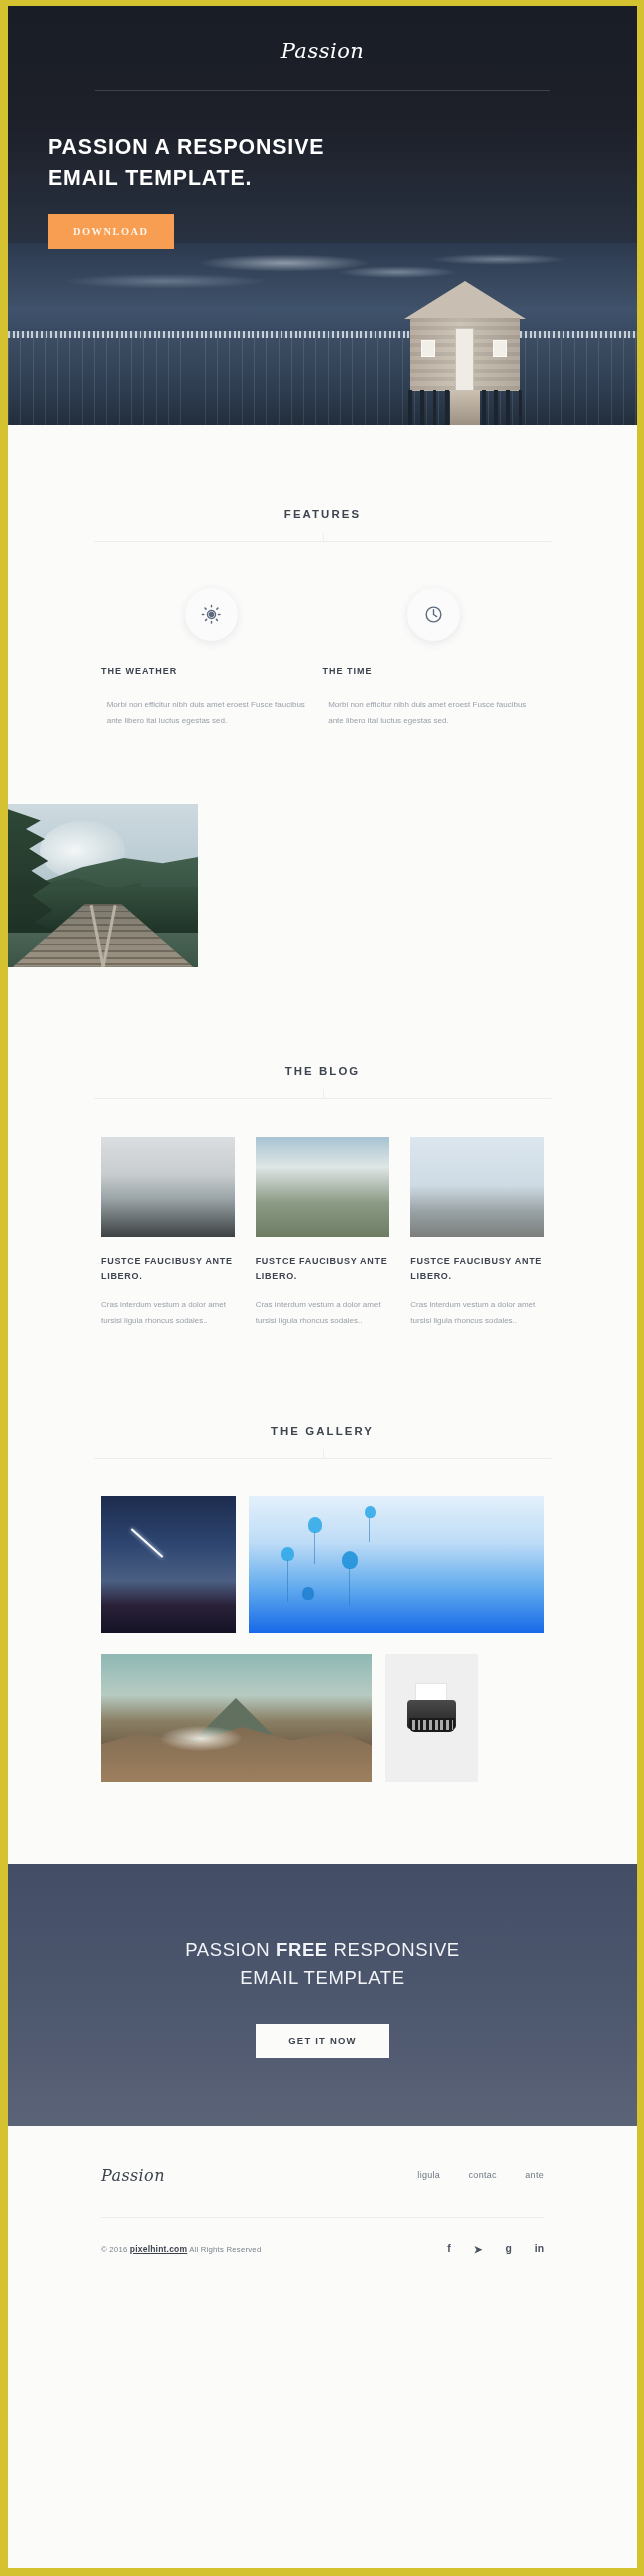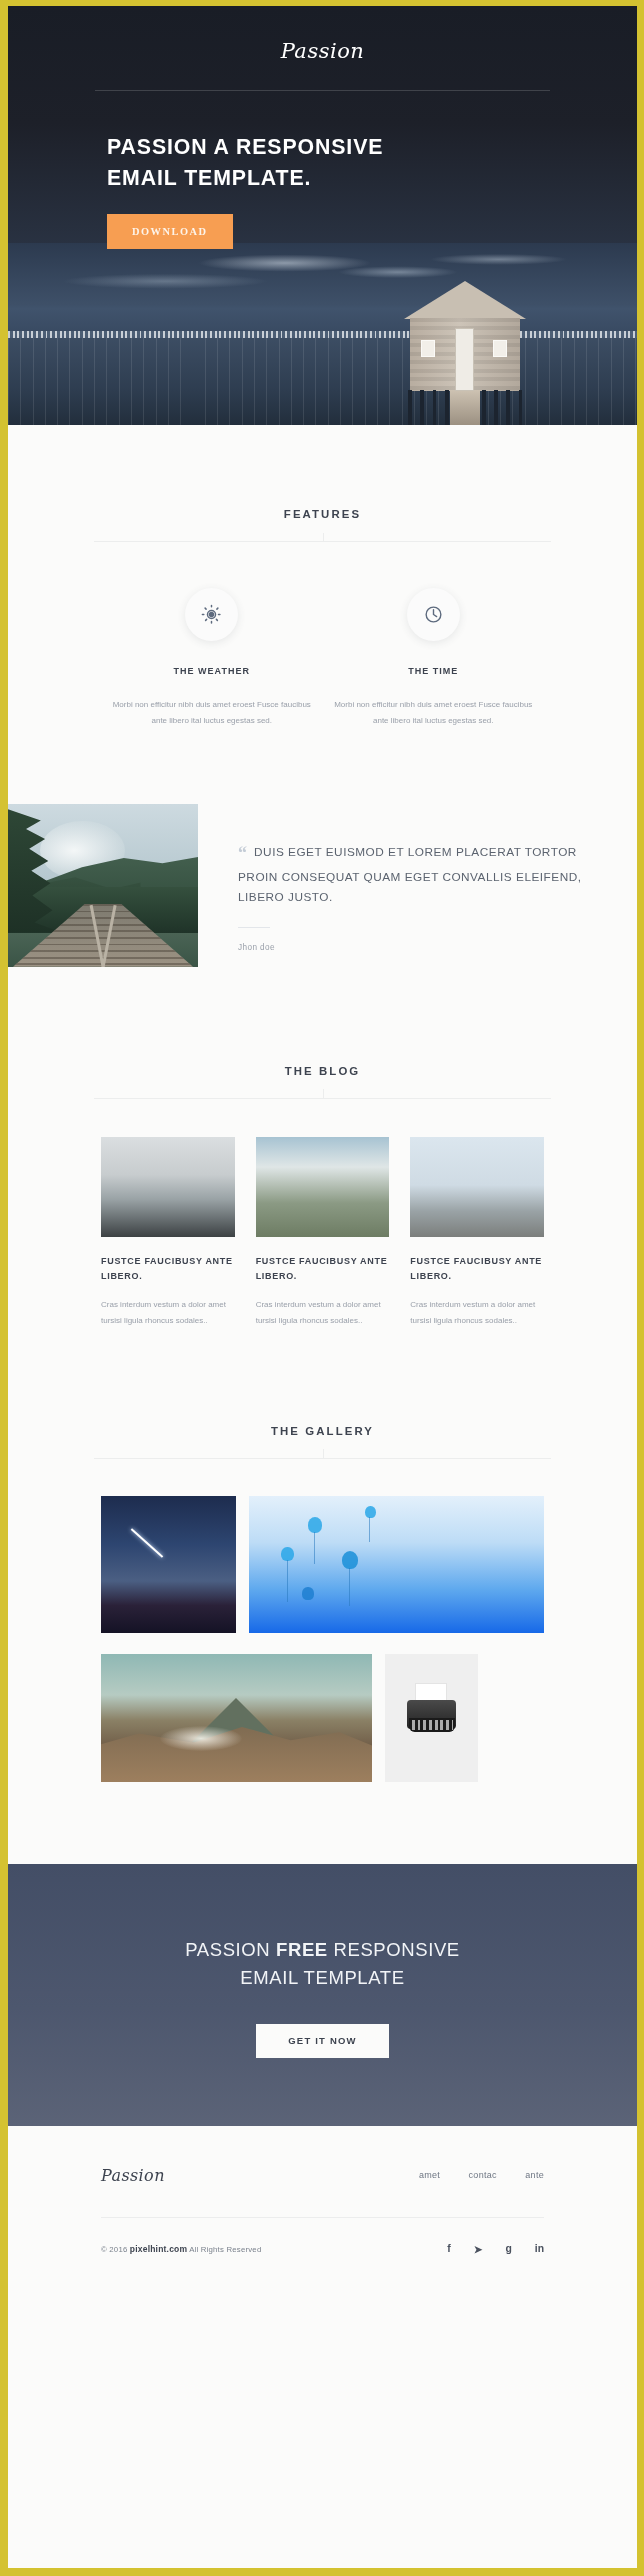--- a/index.html
+++ b/index.html
@@ -42,21 +42,21 @@
     z-index:5;
   }
   .hero-rule {
     width:455px;
     height:0.9px;
     background:rgba(255,255,255,0.16);
     margin:26.5px auto 0;
     position:relative;
     z-index:5;
   }
-  .hero-copy { padding:42px 0 0 99px; position:relative; z-index:5; }
+  .hero-copy { padding:42px 0 0 40px; position:relative; z-index:5; }
   .hero-title {
     color:#ffffff;
     font-size:21.3px;
     font-weight:bold;
     letter-spacing:0.9px;
     line-height:1.42;
     text-transform:uppercase;
   }
   .btn-download {
     display:inline-block;
@@ -155,21 +155,21 @@
     position:relative;
   }
   .section-rule:after{
     content:""; position:absolute; left:50%; top:-8.5px;
     width:0.9px; height:9.5px; background:#eceded;
   }
 
   
   .features { padding-top:59px; }
   .feature-cols { display:flex; padding:46px 93px 0; gap:0; }
-  .feature { flex:1; text-align:center; }
+  .feature { flex:1; }
   .feature-circle {
     width:53px; height:53px; border-radius:50%;
     background:#fbfbfb;
     box-shadow:0 1.9px 8.5px rgba(60,70,85,.11);
     margin:0 auto 25px;
     display:flex; align-items:center; justify-content:center;
   }
   .feature-circle svg { display:block; }
   .feature-name {
     font-size:9px; font-weight:bold; letter-spacing:1px;
@@ -307,21 +307,21 @@
     font-family:"DejaVu Serif", serif; font-style:italic;
     font-size:16px; color:#3d434f; letter-spacing:0.4px;
   }
   .footer-links { display:flex; gap:28.4px; }
   .footer-link { font-size:9px; color:#6e7683; letter-spacing:0.3px; cursor:pointer; }
   .footer-rule { height:0.9px; background:#eceded; margin:32px 0 0; }
   .footer-bottom {
     display:flex; align-items:center; justify-content:space-between; padding-top:25px;
   }
   .copyright { font-size:7.8px; color:#7b828d; letter-spacing:0.2px; }
-  .copyright b { color:#3d434f; font-size:8.5px; }
+  .copyright b { color:#3d434f; font-size:8.5px;text-decoration:underline; }
   .socials { display:flex; gap:23px; align-items:center; }
   .social { font-size:10.4px; color:#4a515e; cursor:pointer; font-weight:bold; }
 </style>
 </head>
 <body>
 
 <div class="frame">
 
   <div class="hero">
     <div class="brand-script">Passion</div>
@@ -385,25 +385,20 @@
     <div class="quote-photo">
       <div class="qp-sky"></div>
       <div class="qp-smoke"></div>
       <div class="qp-ridge"></div>
       <div class="qp-ridge2"></div>
       <div class="qp-forest"></div>
       <div class="qp-trees"></div>
       <div class="qp-track"></div>
       <div class="qp-rail l"></div>
       <div class="qp-rail r"></div>
-    </div>
-    <div class="quote-body">
-      <div class="quote-text"><span class="quote-mark">“</span><span>DUIS EGET EUISMOD ET LOREM PLACERAT TORTOR PROIN CONSEQUAT QUAM EGET CONVALLIS ELEIFEND, LIBERO JUSTO.</span></div>
-      <div class="quote-divider"></div>
-      <div class="quote-author">Jhon doe</div>
     </div>
   </div>
 
   <div class="blog">
     <div class="section-title">THE BLOG</div>
     <div class="section-rule"></div>
     <div class="blog-cols">
       <div class="blog-card">
         <div class="blog-thumb bt1"></div>
         <div class="blog-title">FUSTCE FAUCIBUSY ANTE LIBERO.</div>
@@ -460,21 +455,21 @@
       <span>PASSION </span><b>FREE</b><span> RESPONSIVE</span><br>
       <span>EMAIL TEMPLATE</span>
     </div>
     <button class="btn-cta">GET IT NOW</button>
   </div>
 
   <div class="footer">
     <div class="footer-top">
       <div class="footer-brand">Passion</div>
       <div class="footer-links">
-        <a class="footer-link">amet</a>
+        <a class="footer-link">ligula</a>
         <a class="footer-link">contac</a>
         <a class="footer-link">ante</a>
       </div>
     </div>
     <div class="footer-rule"></div>
     <div class="footer-bottom">
       <div class="copyright"><span>© 2016 </span><b>pixelhint.com</b><span> All Rights Reserved</span></div>
       <div class="socials">
         <span class="social">f</span>
         <span class="social">➤</span>

